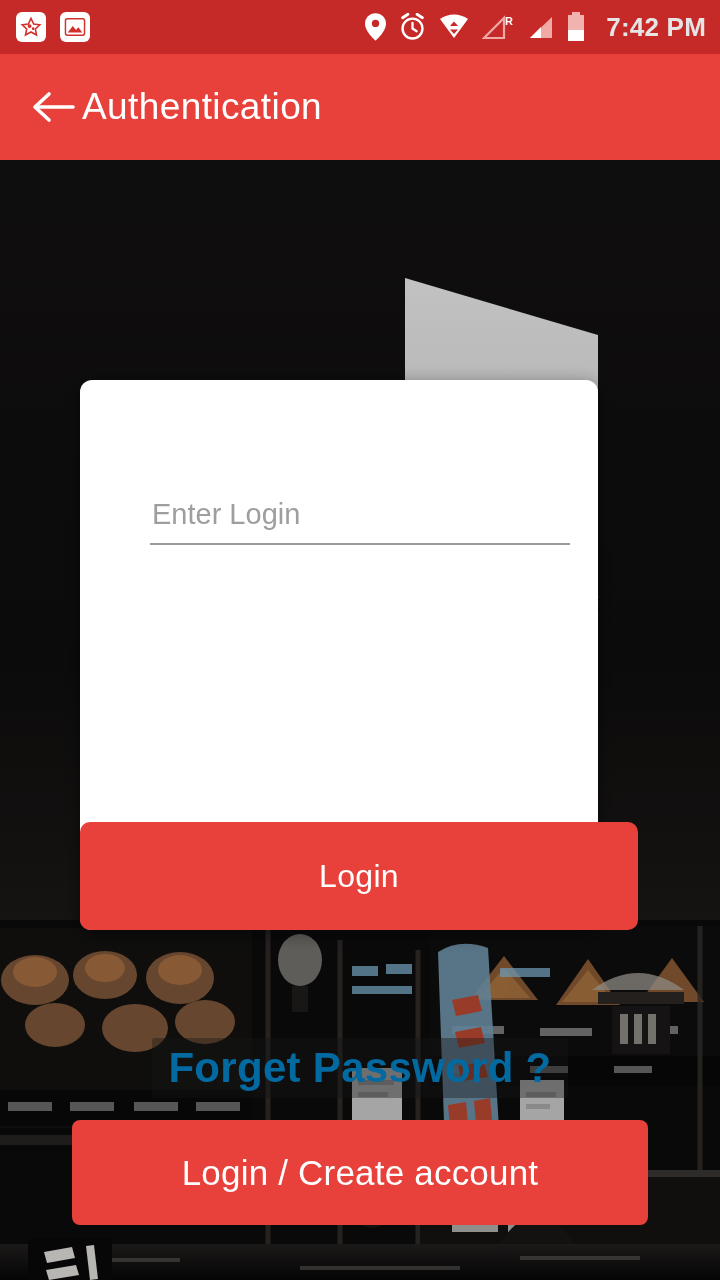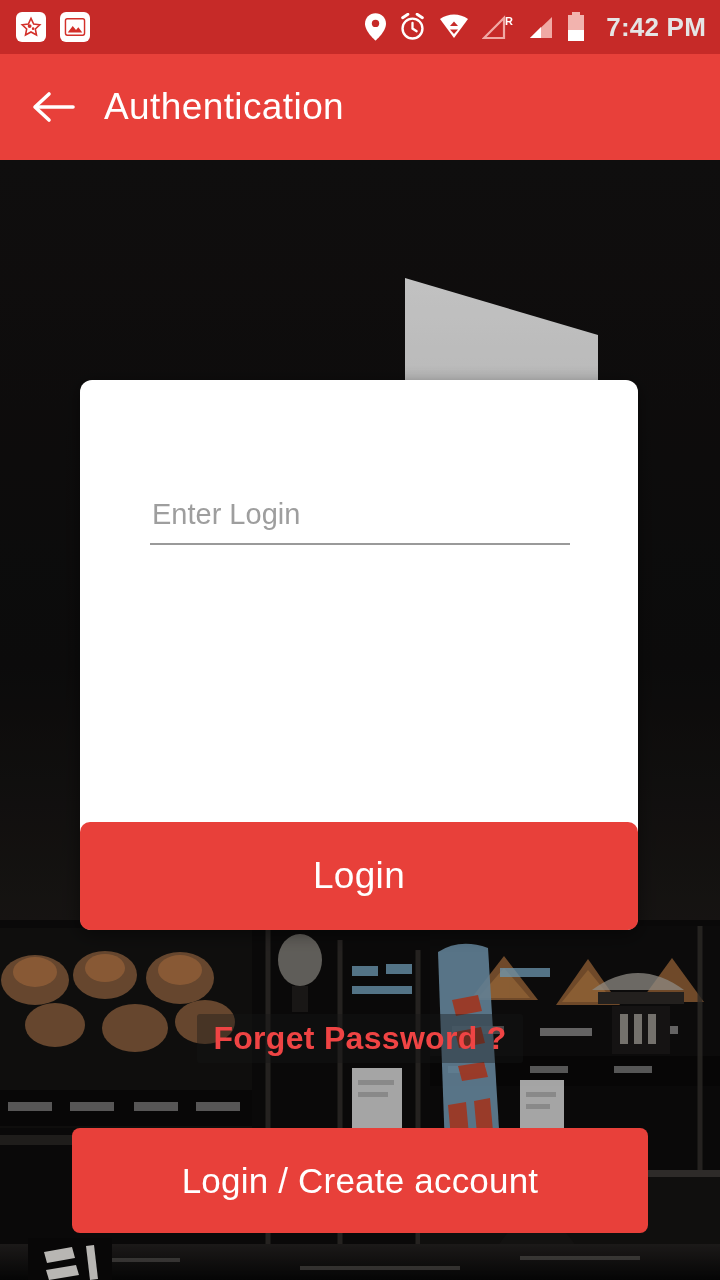--- a/index.html
+++ b/index.html
@@ -32,72 +32,71 @@
   .appbar{
     position:absolute; top:54px; left:0; width:720px; height:106px;
     background:#e8403a; display:flex; align-items:center; z-index:35;
   }
   .back-btn{
     width:58px; height:58px; margin-left:24px;
     display:flex; align-items:center; justify-content:center; cursor:pointer;
   }
   .appbar-title{
     color:#fff; font-size:37px; font-weight:400;
-    margin-left:22px; letter-spacing:.4px;
+    letter-spacing:.4px;
   }
 
   
   .photo{
     position:absolute; top:160px; left:0; width:720px; height:1120px;
     overflow:hidden; background:#0d0c0c; z-index:1;
   }
   .photo svg{ display:block; width:720px; height:1120px; }
 
   
   .card{
-    position:absolute; left:80px; top:380px; width:558px; height:550px;
+    position:absolute; left:80px; top:380px; width:518px; height:550px;
     background:#fff; border-radius:12px; z-index:20;
     box-shadow:0 4px 18px rgba(0,0,0,.45);
     display:flex; flex-direction:column;
   }
   .card-fields{ padding:118px 70px 0 70px; flex:0 0 auto; }
   .field{ position:relative; margin-bottom:82px; }
   .field input{
     width:420px; border:none; outline:none; background:transparent;
     font-family:"Liberation Sans", sans-serif;
     font-size:29px; color:#555; padding:0 0 12px 2px;
     border-bottom:2px solid #9a9a9a;
   }
   .field input::placeholder{ color:#9e9e9e; opacity:1; }
   .login-btn{
     position:absolute; left:0; bottom:0; width:558px; height:108px;
     background:#e8403a; border:none; border-radius:10px;
     color:#fff; font-family:"Liberation Sans", sans-serif;
-    font-size:37px; font-weight:400; cursor:pointer; letter-spacing:.3px;
+    font-size:32px; font-weight:400; cursor:pointer; letter-spacing:.3px;
   }
 
   
   .forget{
     position:absolute; left:0; top:1014px; width:720px;
     text-align:center; z-index:22; cursor:pointer;
   }
   .forget span{
-    display:inline-block; color:#ef4444; font-size:32px; font-weight:bold;
+    display:inline-block; color:#0369a1; font-size:42px; font-weight:bold;
     letter-spacing:.3px; background:rgba(20,20,20,.38);
-    padding:6px 16px; border-radius:3px;
+    padding:6px 16px; border-radius:3px;margin-top:24px;
   }
 
   
   .create-btn{
     position:absolute; left:72px; top:1120px; width:576px; height:105px;
     background:#e8403a; border:none; border-radius:8px;
     color:#fff; font-family:"Liberation Sans", sans-serif;
     font-size:35px; font-weight:400; cursor:pointer; z-index:22;
     letter-spacing:.2px;
-    margin-top:8px;
   }
 </style>
 </head>
 <body>
 
 <div id="screen">
 
   <div class="photo">
     <svg viewBox="0 0 720 1120" preserveAspectRatio="none" aria-hidden="true">
       <defs>

